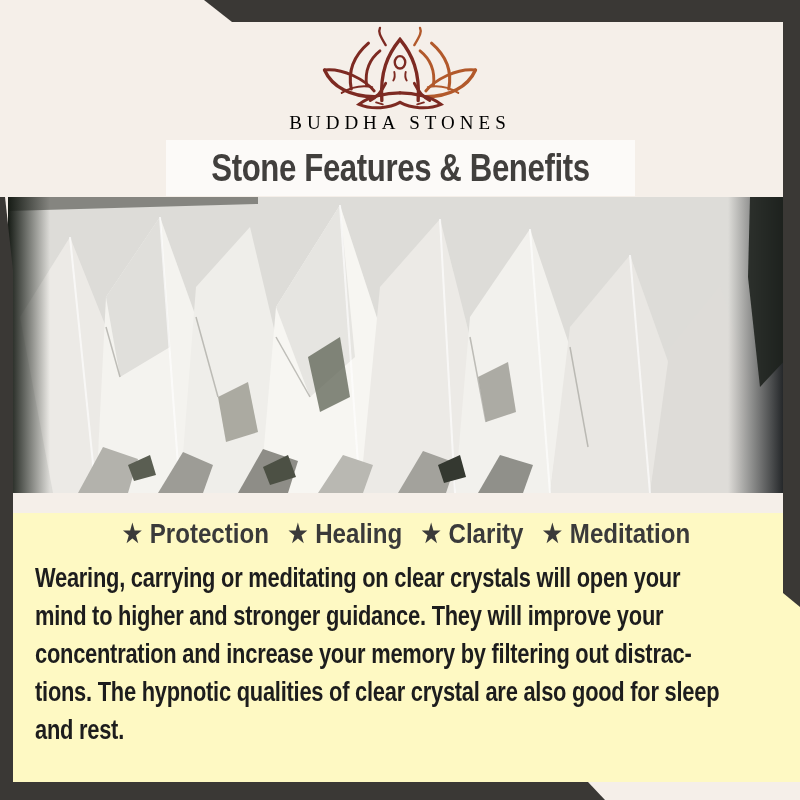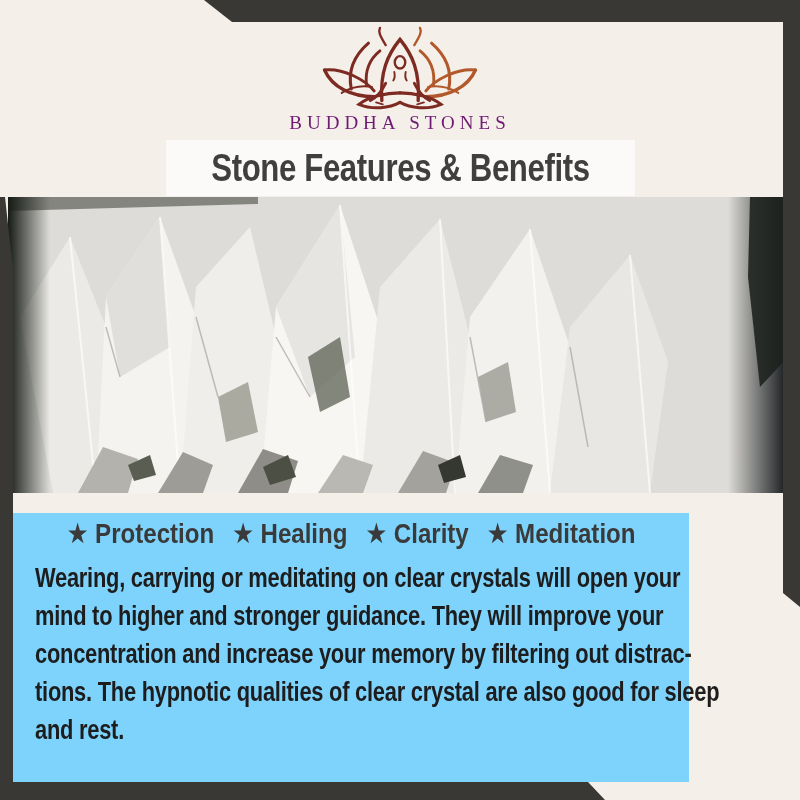--- a/index.html
+++ b/index.html
@@ -14,21 +14,21 @@
   #bar-right{left:783px;top:0;width:17px;height:607px;
     clip-path:polygon(0 0,100% 0,100% 100%,0 593px);}
   #bar-left{left:0;top:197px;width:13px;height:603px;
     clip-path:polygon(0 0,5px 0,100% 73px,100% 100%,0 100%);}
   #bar-bottom{left:0;top:782px;width:605px;height:18px;
     clip-path:polygon(0 0,588px 0,100% 100%,0 100%);}
   
   #logo{position:absolute;left:315px;top:26px;width:170px;height:86px;z-index:5;}
   #brand{
     position:absolute;left:0;top:112px;width:800px;text-align:center;
-    font-family:"Liberation Serif",serif;font-size:19px;color:#701a75;
+    font-family:"Liberation Serif",serif;font-size:19px;color:#000000;
     letter-spacing:5px;font-weight:500;z-index:5;
   }
   
   #title-band{
     position:absolute;left:166px;top:140px;width:469px;height:56px;
     background:#fcfaf8;z-index:6;display:flex;align-items:center;justify-content:center;
   }
   #title-band .title{
     font-size:39px;font-weight:700;color:#413f3d;white-space:nowrap;
     transform:scaleX(0.8);letter-spacing:-0.5px;
@@ -43,22 +43,22 @@
     clip-path:polygon(0 0,237px 0,249px 100%,0 100%);
     display:flex;align-items:center;
   }
   #stone-label .label-text{
     font-family:"DejaVu Sans",sans-serif;font-size:26px;font-weight:700;color:#ffffff;
     padding-left:34px;white-space:nowrap;letter-spacing:0.5px;
     transform:scaleX(0.85);transform-origin:0 50%;
   }
   
   #panel{
-    position:absolute;left:13px;top:513px;width:676px;height:269px;
-    background:#7dd3fc;z-index:15;
+    position:absolute;left:13px;top:513px;width:787px;height:269px;
+    background:#fef9c3;z-index:15;
   }
   #features{
     margin-top:5px;width:100%;text-align:center;white-space:nowrap;
     color:#3a3a3a;font-weight:700;
     transform:scaleX(0.86);transform-origin:50% 50%;
   }
   #features .feature{display:inline-block;margin:0 9px;font-size:28px;}
   #features .star{font-size:25px;margin-right:9px;position:relative;top:-1px;}
   #description{
     margin-top:9px;margin-left:22px;width:940px;

